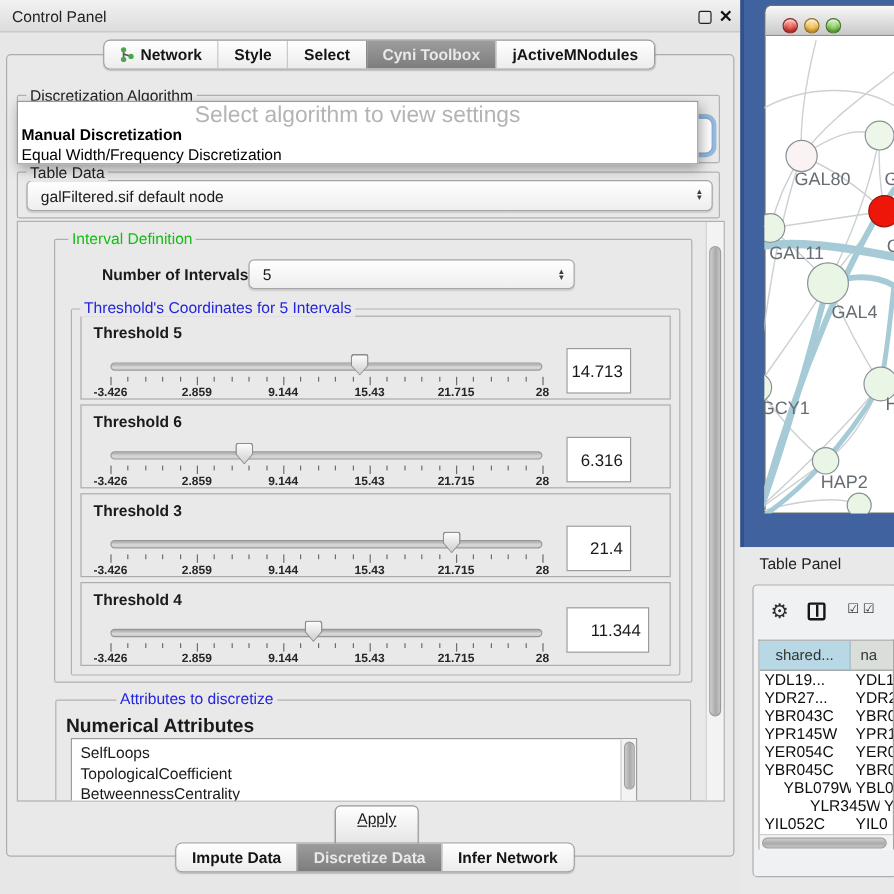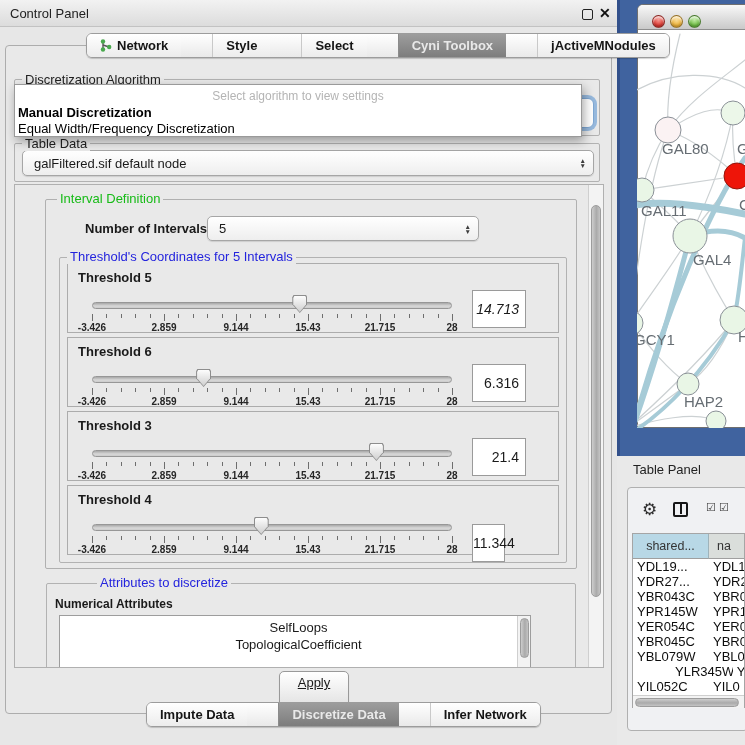--- a/index.html
+++ b/index.html
@@ -23,21 +23,20 @@
   .cp-main {
     left:5px; top:45px; width:607px; height:669px;
     background:#e9e9e9; border:1px solid #adadad; border-radius:4px;
   }
 
   
   .tabgroup {
     display:flex; border:1px solid #9c9c9c; border-radius:6px; overflow:hidden;
     background:linear-gradient(#ffffff,#e9e9e9); z-index:20;
     box-shadow:0 1px 1px rgba(0,0,0,.18);
-    gap:31px;
   }
   .tab {
     padding:4px 13px; font-size:13px; font-weight:bold; color:#151515;
     border-left:1px solid #c9c9c9; display:flex; align-items:center; gap:5px;
     white-space:nowrap; background:linear-gradient(#ffffff,#ececec);
   }
   .tab:first-child { border-left:none; }
   .tab.sel { background:linear-gradient(#9d9d9d,#7d7d7d); color:#e9e9e9; border-left-color:#8b8b8b; }
 
   
@@ -62,21 +61,21 @@
   .combo-focus {
     background:#fff; border:1px solid #7fa8d4; border-radius:6px;
     box-shadow:0 0 0 3px rgba(108,160,215,.65);
   }
 
   
   .popup {
     background:#ffffff; border:1px solid #9a9a9a; z-index:50;
     box-shadow:2px 4px 10px rgba(0,0,0,.35);
   }
-  .popup .ph { font-size:12px; color:#b4b4b4; text-align:center; line-height:17px; }
+  .popup .ph { font-size:19px; color:#b4b4b4; text-align:center; line-height:17px; }
   .popup .opt { font-size:13px; color:#000; line-height:16px; padding-left:3px; white-space:nowrap; }
 
   
   .thr-panel { background:#e9e9e9; border:1px solid #acacac; width:492px; height:70px; }
   .thr-label { position:absolute; left:10px; top:6px; font-size:13px; font-weight:bold; }
   .track {
     position:absolute; height:7px;
     background:linear-gradient(#a8a8a8,#d8d8d8 60%,#cccccc);
     border:1px solid #979797; border-radius:4px;
   }
@@ -240,21 +239,21 @@
             <div class="tick" style="left: 340.8px; top: 50px; height: 4px;"></div>
             <div class="tick" style="left: 355.2px; top: 50px; height: 4px;"></div>
             <div class="tick" style="left: 369.6px; top: 50px; height: 4px;"></div>
             <div class="tick" style="left: 384px; top: 50px; height: 7px;"></div>
             <div class="ticklabel" style="left: 24px; top: 58px;">-3.426</div>
             <div class="ticklabel" style="left: 96px; top: 58px;">2.859</div>
             <div class="ticklabel" style="left: 168px; top: 58px;">9.144</div>
             <div class="ticklabel" style="left: 240px; top: 58px;">15.43</div>
             <div class="ticklabel" style="left: 312px; top: 58px;">21.715</div>
             <div class="ticklabel" style="left: 384px; top: 58px;">28</div>
-            <div class="vbox" style="left: 404px; top: 26px; width: 54px; height: 38px; line-height: 36px; font-style: italic;">14.713</div>
+            <div class="vbox" style="left: 404px; top: 26px; width: 54px; height: 38px; line-height: 36px;">14.713</div>
           </div>
           <div class="abs thr-panel" style="left: 52px; top: 152px;">
             <div class="thr-label">Threshold 6</div>
             <div class="track" style="left: 24px; top: 38px; width: 360px;"></div>
             <div class="thumb" style="left: 128.099px; top: 31px;">
               <div class="in"></div>
             </div>
             <div class="tick" style="left: 24px; top: 50px; height: 7px;"></div>
             <div class="tick" style="left: 38.4px; top: 50px; height: 4px;"></div>
             <div class="tick" style="left: 52.8px; top: 50px; height: 4px;"></div>
@@ -360,31 +359,32 @@
             <div class="tick" style="left: 340.8px; top: 50px; height: 4px;"></div>
             <div class="tick" style="left: 355.2px; top: 50px; height: 4px;"></div>
             <div class="tick" style="left: 369.6px; top: 50px; height: 4px;"></div>
             <div class="tick" style="left: 384px; top: 50px; height: 7px;"></div>
             <div class="ticklabel" style="left: 24px; top: 58px;">-3.426</div>
             <div class="ticklabel" style="left: 96px; top: 58px;">2.859</div>
             <div class="ticklabel" style="left: 168px; top: 58px;">9.144</div>
             <div class="ticklabel" style="left: 240px; top: 58px;">15.43</div>
             <div class="ticklabel" style="left: 312px; top: 58px;">21.715</div>
             <div class="ticklabel" style="left: 384px; top: 58px;">28</div>
-            <div class="vbox" style="left: 404px; top: 38px; width: 33px; height: 38px; line-height: 36px; text-align: center;">11.344</div>
+            <div class="vbox" style="left: 404px; top: 20px; width: 69px; height: 38px; line-height: 36px;">11.344</div>
           </div>
         </div>
 
       <div class="abs groupbox" style="left:31px; top:398px; width:530px; height:110px;"></div>
       <div class="abs grouplabel lbl-blue" style="left:42px; top:390px;margin-left:40px;">Attributes to discretize</div>
-      <div class="abs bold" style="left:40px; top:412px; font-size:12px;">Numerical Attributes</div>
-      <div class="abs listbox" style="left:44px; top:430px; width:472px; height:60px;text-align:center;">
+      <div class="abs bold" style="left:40px; top:412px; font-size:16px;">Numerical Attributes</div>
+      <div class="abs listbox" style="left:44px; top:430px; width:472px; height:60px;">
         <div id="attrItems" style="padding-top:3px;">
             <div class="listitem">SelfLoops</div>
             <div class="listitem">TopologicalCoefficient</div>
+            <div class="listitem">BetweennessCentrality</div>
           </div>
         <div class="abs sb-v-track" style="right:0; top:0; width:13px; height:100%;">
           <div class="abs sb-thumb" style="left:1.5px; top:2px; width:9px; height:40px;"></div>
         </div>
       </div>
 
       <div class="abs sb-v-track" style="right:0; top:0; width:15px; height:100%;">
         <div class="abs sb-thumb" style="left:2px; top:20px; width:10px; height:392px;"></div>
       </div>
     </div>
@@ -498,21 +498,21 @@
         </div>
         <div class="tp-row">
           <div class="tp-cell" style="width: 76px; padding-left: 4px;">YER054C</div>
           <div class="tp-cell" style="width: 124px; padding-left: 4px;">YER0</div>
         </div>
         <div class="tp-row">
           <div class="tp-cell" style="width: 76px; padding-left: 4px;">YBR045C</div>
           <div class="tp-cell" style="width: 124px; padding-left: 4px;">YBR0</div>
         </div>
         <div class="tp-row">
-          <div class="tp-cell" style="width: 76px; padding-left: 4px;">YBL079W</div>
+          <div class="tp-cell" style="width: 76px; padding-left: 20px;">YBL079W</div>
           <div class="tp-cell" style="width: 124px; padding-left: 4px;">YBL0</div>
         </div>
         <div class="tp-row">
           <div class="tp-cell" style="width: 76px; padding-left: 4px; margin-left: 38px;">YLR345W</div>
           <div class="tp-cell" style="width: 124px; padding-left: 4px;">YLR3</div>
         </div>
         <div class="tp-row">
           <div class="tp-cell" style="width: 76px; padding-left: 4px;">YIL052C</div>
           <div class="tp-cell" style="width: 124px; padding-left: 4px;">YIL0</div>
         </div>

